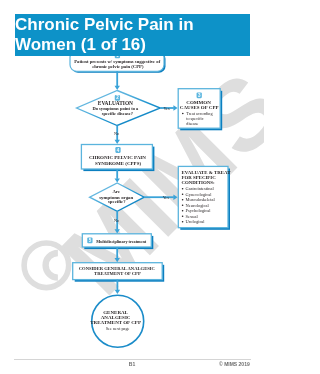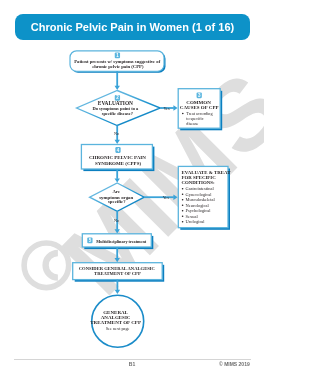--- a/index.html
+++ b/index.html
@@ -1,23 +1,23 @@
 <!DOCTYPE html>
 <html><head>
 <meta charset="utf-8">
 <style>
   html,body{margin:0;padding:0;}
   body{width:264px;height:374px;background:#ffffff;overflow:hidden;
        font-family:"Liberation Serif",serif;-webkit-font-smoothing:antialiased;}
   #stage{position:relative;width:264px;height:374px;overflow:hidden;background:#fff;}
   #wm{position:absolute;left:0;top:0;z-index:1;}
   #flow{position:absolute;left:0;top:0;z-index:2;}
-  .hdr{position:absolute;left:15px;top:14px;width:235px;height:26px;background:#0d92c8;
-       border-radius:8px;color:#fff;font-family:"Liberation Sans",sans-serif;font-weight:bold;
-       font-size:11px;display:flex;align-items:center;justify-content:center;z-index:5;}
+  .hdr{position:absolute;left:15px;top:14px;width:235px;height:42px;background:#0d92c8;
+       border-radius:0;color:#fff;font-family:"Liberation Sans",sans-serif;font-weight:bold;
+       font-size:17px;display:flex;align-items:center;justify-content:center;z-index:5;}
   .foot{position:absolute;z-index:5;font-family:"Liberation Sans",sans-serif;
         font-size:5px;color:#6e6e6e;font-weight:bold;}
   #footRule{position:absolute;z-index:5;left:14.3px;top:358.6px;width:236.6px;height:1.4px;background:#d5d5d5;}
   #footPage{left:0;top:361px;width:264px;text-align:center;}
   #footCopy{right:14.3px;top:361px;text-align:right;}
 </style>
 </head>
 <body>
 
 <div id="stage">

